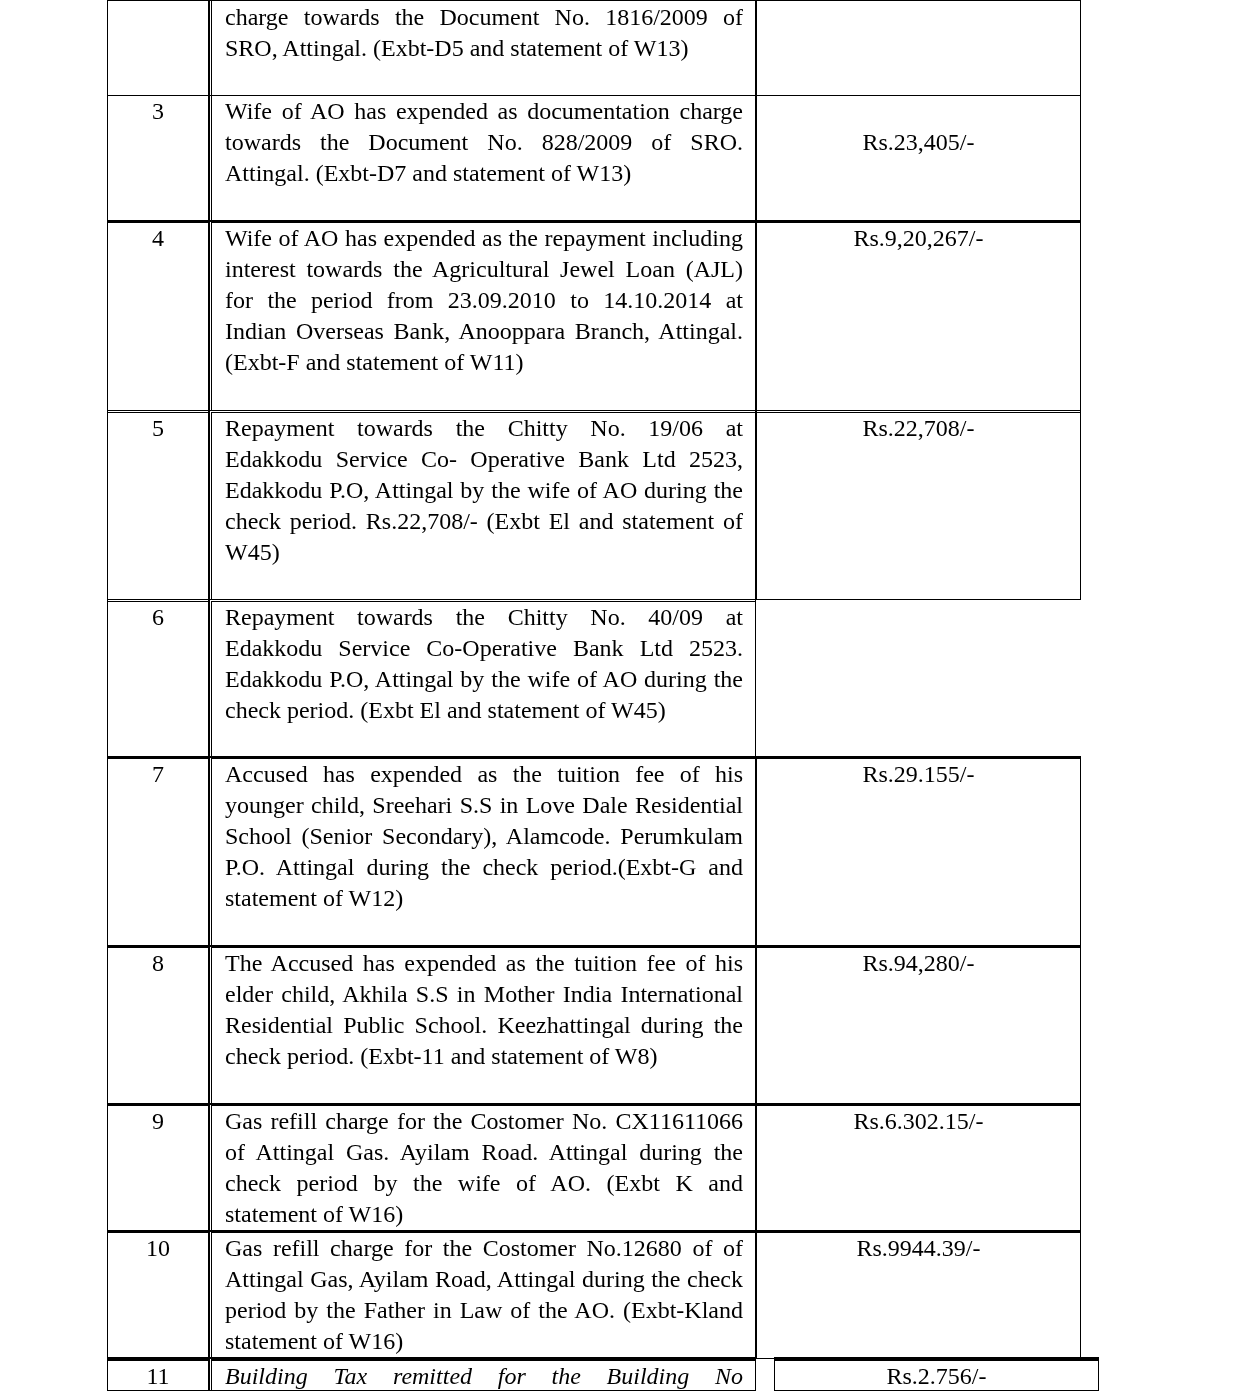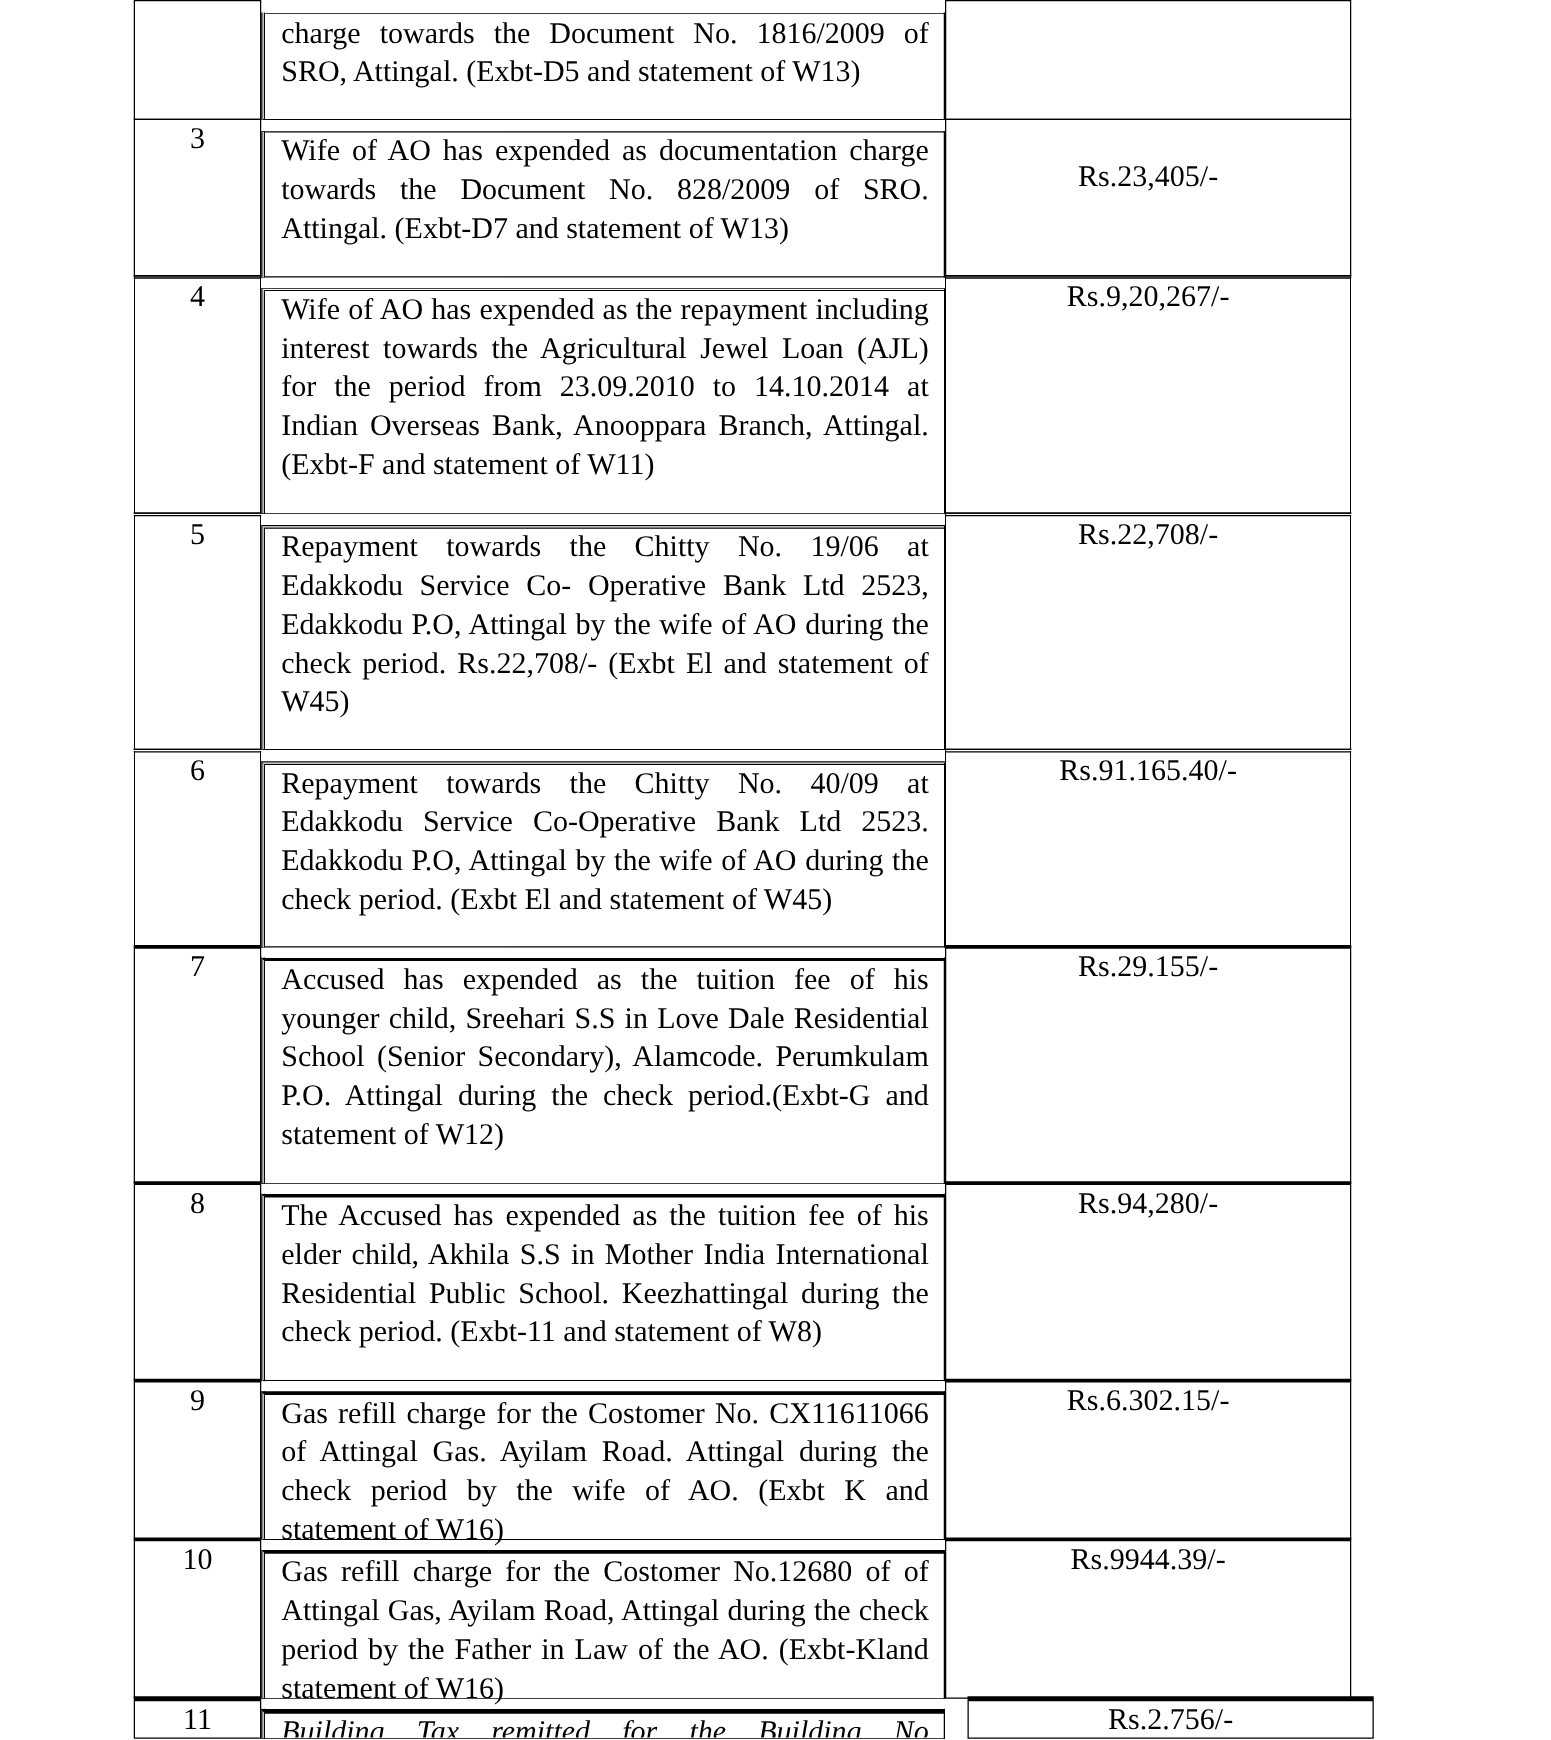--- a/index.html
+++ b/index.html
@@ -44,21 +44,20 @@
     }
     .c-desc {
       left: 102px;
       width: 547px;
       border-left: 3px double #000;
       padding: 0 12px 0 13px;
       font-size: 24px;
       line-height: 31.1px;
       text-align: justify;
       text-align-last: left;
-      margin-top: 10px;
     }
     .c-amt {
       left: 649px;
       width: 325px;
       text-align: center;
       font-size: 24px;
       line-height: 31px;
     }
     .row.top .cell { border-top: 1.5px solid #000; }
     .row.double-top .cell { border-top: 3px double #000; }
@@ -122,23 +121,20 @@
     </div>
   </div>
 
   <div class="row double-top" style="top:599px;height:159px;">
     <div class="cell c-no">
       <span class="txt">6</span>
     </div>
     <div class="cell c-desc">
       <span class="txt">Repayment towards the Chitty No. 40/09 at Edakkodu Service Co-Operative Bank Ltd 2523. Edakkodu P.O, Attingal by the wife of AO during the check period. (Exbt El and statement of W45)</span>
     </div>
-    <div class="cell c-amt">
-      <span class="txt">Rs.91.165.40/-</span>
-    </div>
   </div>
 
   <div class="row thick-top" style="top:756px;height:191px;">
     <div class="cell c-no">
       <span class="txt">7</span>
     </div>
     <div class="cell c-desc">
       <span class="txt">Accused has expended as the tuition fee of his younger child, Sreehari S.S in Love Dale Residential School (Senior Secondary), Alamcode. Perumkulam P.O. Attingal during the check period.(Exbt-G and statement of W12)</span>
     </div>
     <div class="cell c-amt">

